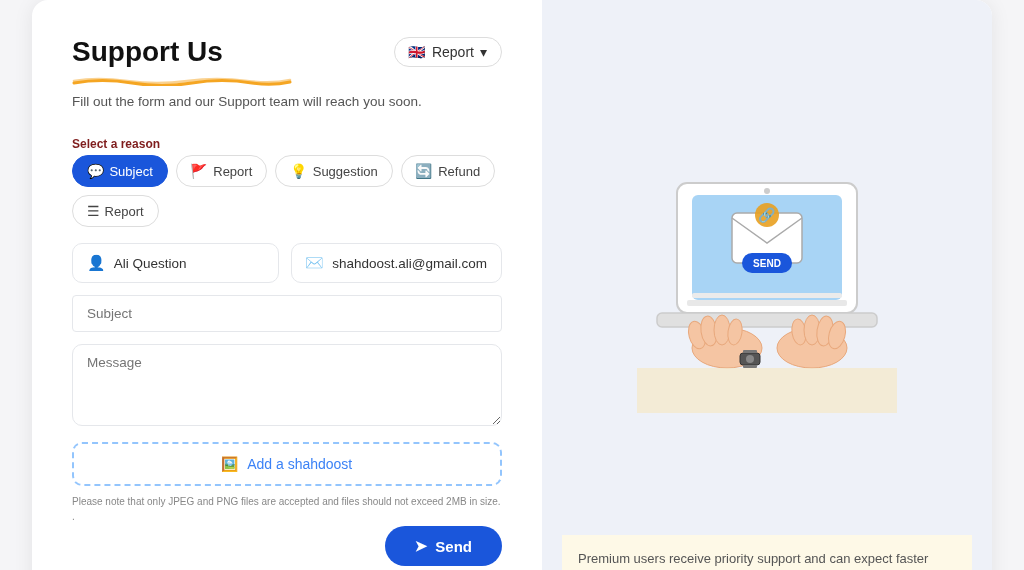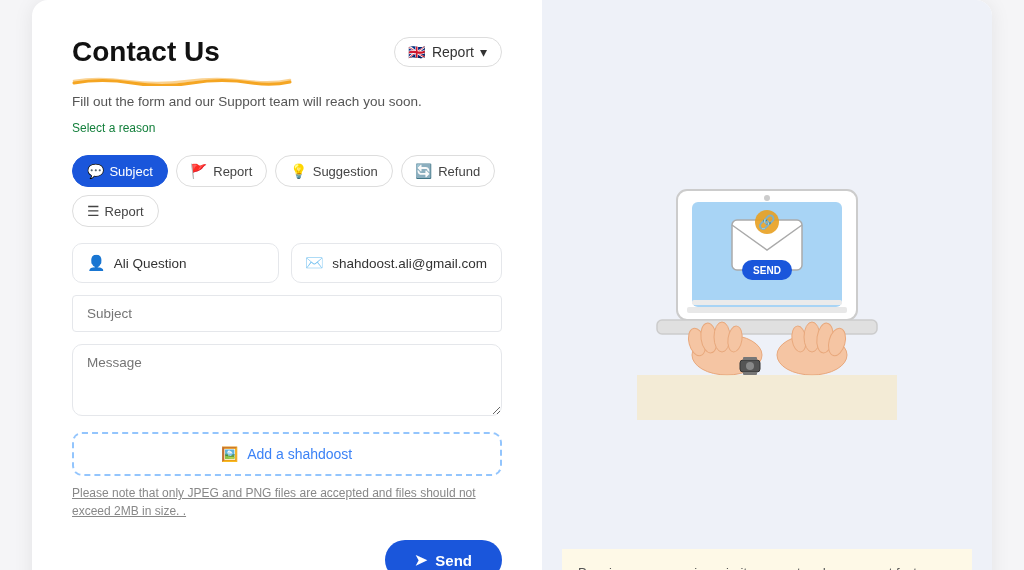--- a/index.html
+++ b/index.html
@@ -46,26 +46,27 @@
       border-radius: 20px;
       padding: 6px 14px;
       font-size: 14px;
       color: #333;
       background: #fff;
       cursor: pointer;
     }
     .subtitle {
       font-size: 13.5px;
       color: #555;
-      margin-bottom: 12px;
+      margin-bottom: 28px;
     }
     .select-reason-label {
       font-size: 12px;
-      color: #15803d;
-      margin-bottom: 20px;
+      color: #7f1d1d;
+      margin-bottom: 4px;
+      font-weight: bold;
     }
     .reason-pills {
       display: flex;
       gap: 8px;
       flex-wrap: wrap;
       margin-bottom: 16px;
     }
     .pill {
       display: flex;
       align-items: center;
@@ -115,46 +116,45 @@
     }
     .message-field {
       width: 100%;
       border: 1.5px solid #e5e7eb;
       border-radius: 10px;
       padding: 10px 14px;
       font-size: 13.5px;
       color: #aaa;
       background: #fff;
       margin-bottom: 12px;
-      height: 72px;
+      height: 82px;
       resize: vertical;
       outline: none;
       font-family: inherit;
     }
     .screenshot-btn {
       width: 100%;
       border: 2px dashed #93c5fd;
       border-radius: 10px;
       padding: 12px;
       display: flex;
       align-items: center;
       justify-content: center;
       gap: 8px;
       font-size: 14px;
       color: #3b82f6;
       background: #fff;
       cursor: pointer;
       margin-bottom: 8px;
     }
     .file-note {
-      font-size: 12px;
+      font-size: 10px;
       color: #888;
-      margin-bottom: 20px;
+      margin-bottom: 2px;
       line-height: 1.5;
-      text-decoration: underline;
     }
     .send-row {
       display: flex;
       justify-content: flex-end;
     }
     .send-btn {
       background: #1a56db;
       color: #fff;
       border: none;
       border-radius: 22px;
@@ -203,21 +203,21 @@
       margin-bottom: 12px;
     }
   </style>
 </head>
 <body>
 
 <div class="page-wrapper">
 
   <div class="left-panel">
     <div class="header-row">
-      <h1 class="page-title">Contact Us</h1>
+      <h1 class="page-title">Support Us</h1>
       <button class="lang-btn">
         <span>🇬🇧</span>
         <span>Report</span>
         <span>▾</span>
       </button>
     </div>
 
     
     <div class="orange-line">
       <svg width="220" height="10" viewBox="0 0 220 10" fill="none" xmlns="http://www.w3.org/2000/svg">

